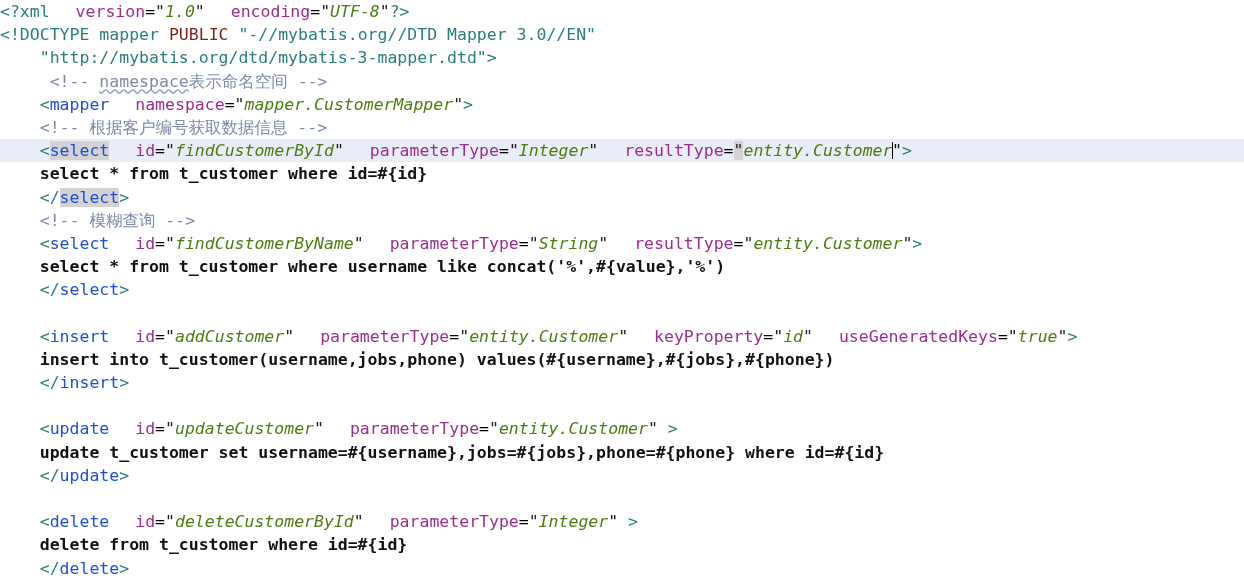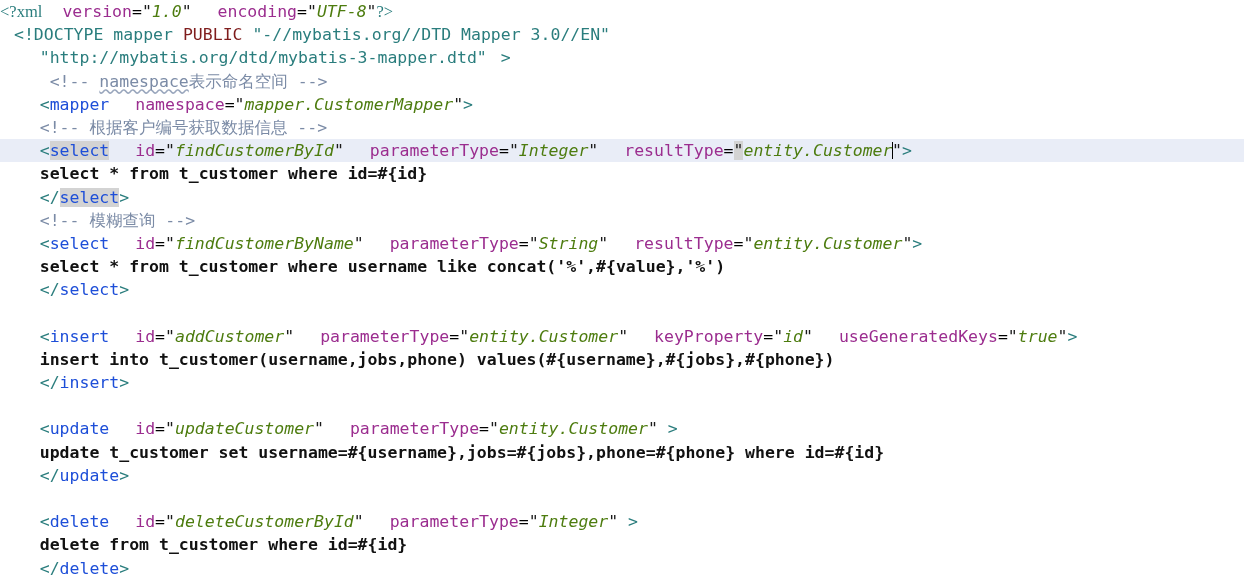--- a/index.html
+++ b/index.html
@@ -36,24 +36,24 @@
   .punct    { color: #2a7d7d; }          
   .tagname  { color: #1d4ed8; }          
   .tagname.matched { background: #d3d3d3; }
   .attr     { color: #9b2d8f; margin-left: 16px; }          
   .dark     { color: #000000; }
   .quote    { color: #1a1a1a; }          
   .quote.sel { background: #d3d3d3; }
   .val      { color: #4d7c0f; font-style: italic; }
   .comment  { color: #7b8ba6; }
   .text     { color: #111111; font-weight: bold; }
-  .doctype-kw { color: #2a7d7d; padding-left: 14px; }
+  .doctype-kw { color: #2a7d7d; }
   .doctype-pub { color: #7f1d1d; }
   .doctype-str { color: #2a7d7d; }
-  .pi       { color: #2a7d7d; font-family: Liberation Serif, serif; }
+  .pi       { color: #2a7d7d; }
   .squiggly {
     text-decoration: underline wavy #9aa7bd;
     text-decoration-skip-ink: none;
     text-underline-offset: 2px;
   }
   .caret {
     display: inline-block;
     width: 0;
     border-left: 1.5px solid #000000;
     height: 17px;

